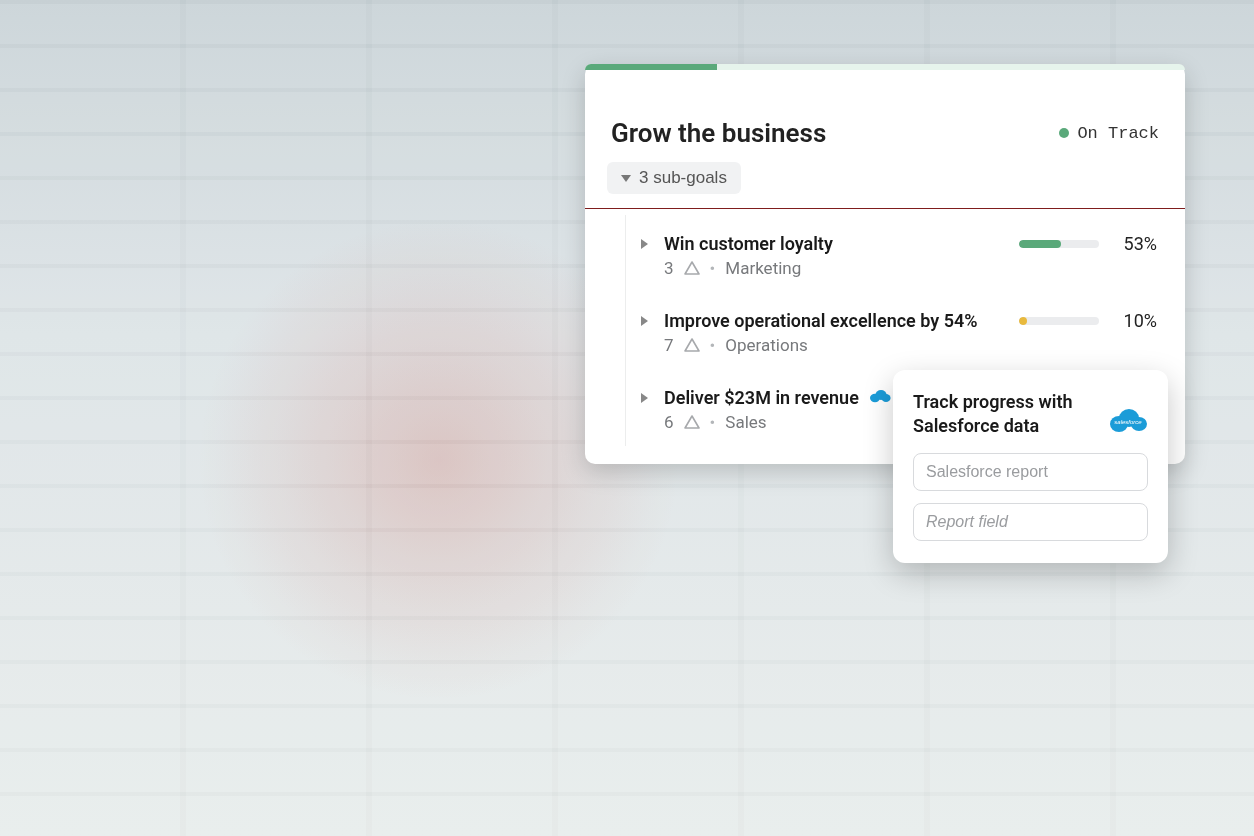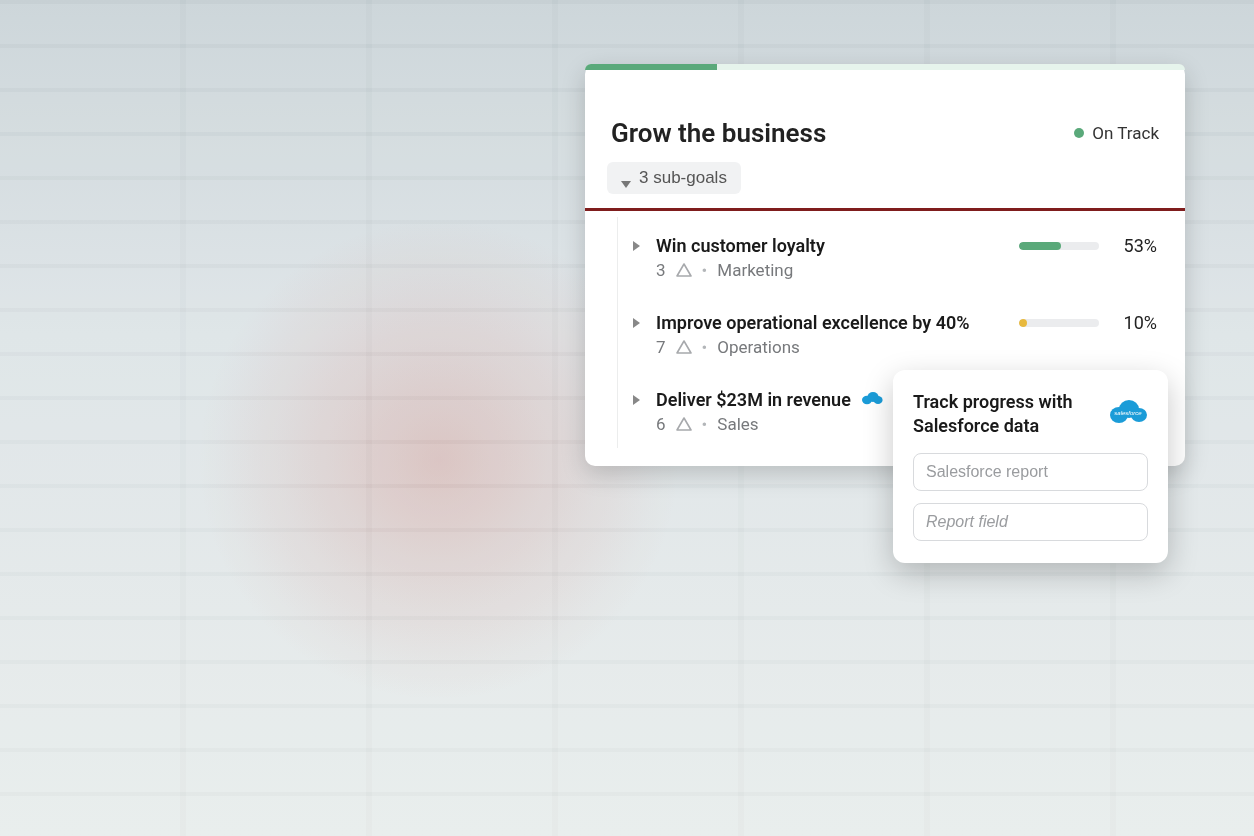--- a/index.html
+++ b/index.html
@@ -55,20 +55,21 @@
     font-size: 26px;
     font-weight: 600;
     color: #222;
   }
   .status {
     display: inline-flex;
     align-items: center;
     gap: 8px;
     color: #333;
     font-size: 17px;
+    font-family: Liberation Mono, monospace;
   }
   .status .dot {
     width: 10px; height: 10px; border-radius: 50%;
     background: #5aa97a;
   }
   .subgoals-pill {
     display: inline-flex;
     align-items: center;
     gap: 8px;
     margin: 0 26px 14px 22px;
@@ -80,22 +81,22 @@
   }
   .tri-down {
     display: inline-block;
     width: 0; height: 0;
     border-left: 5px solid transparent;
     border-right: 5px solid transparent;
     border-top: 7px solid #777;
   }
 
   .goal-list {
-    border-top: 3px solid #7f1d1d;
-    padding: 6px 0 18px 8px;
+    border-top: 1px solid #7f1d1d;
+    padding: 6px 0 18px 16px;
   }
   .goal-row {
     position: relative;
     padding: 18px 28px 14px 40px;
     display: flex;
     align-items: flex-start;
     gap: 16px;
   }
   .goal-row::before {
     content: "";
@@ -170,21 +171,21 @@
     top: 370px;
     left: 893px;
     width: 275px;
     background: #fff;
     border-radius: 12px;
     box-shadow: 0 10px 30px rgba(0,0,0,0.22);
     padding: 20px 20px 22px 20px;
   }
   .popover-header {
     display: flex;
-    align-items: center;
+    align-items: flex-end;
     gap: 10px;
     margin-bottom: 14px;
   }
   .popover-title {
     font-size: 18px;
     font-weight: 600;
     color: #1a1a1a;
     line-height: 1.35;
   }
   .sf-logo {
@@ -216,21 +217,21 @@
     </div>
 
     <div class="card-header">
       <h1 class="card-title">Grow the business</h1>
       <div class="status">
         <span class="dot"></span>
         <span>On Track</span>
       </div>
     </div>
 
-    <button class="subgoals-pill" style="border:none;cursor:pointer;align-items:flex-end;">
+    <button class="subgoals-pill" style="border:none;cursor:pointer;">
       <span class="tri-down"></span>
       <span>3 sub-goals</span>
     </button>
 
     <div class="goal-list">
 
       <div class="goal-row">
         <span class="tri-right"></span>
         <div class="goal-main">
           <div class="goal-title">Win customer loyalty</div>
@@ -249,21 +250,21 @@
           <div class="pbar">
               <div class="pfill" id="fill-0" style="width: 53%; background: rgb(90, 169, 122);"></div>
             </div>
           <span class="pct">53%</span>
         </div>
       </div>
 
       <div class="goal-row">
         <span class="tri-right"></span>
         <div class="goal-main">
-          <div class="goal-title">Improve operational excellence by 40%</div>
+          <div class="goal-title">Improve operational excellence by 54%</div>
           <div class="goal-meta">
             <span>7</span>
             <span class="triangle-outline">
               <svg width="16" height="14" viewBox="0 0 16 14">
                   <path d="M8 1 L15 13 L1 13 Z" fill="none" stroke="#a7a9ac" stroke-width="1.6" stroke-linejoin="round"></path>
                 </svg>
             </span>
             <span class="dot-sep">•</span>
             <span>Operations</span>
           </div>

